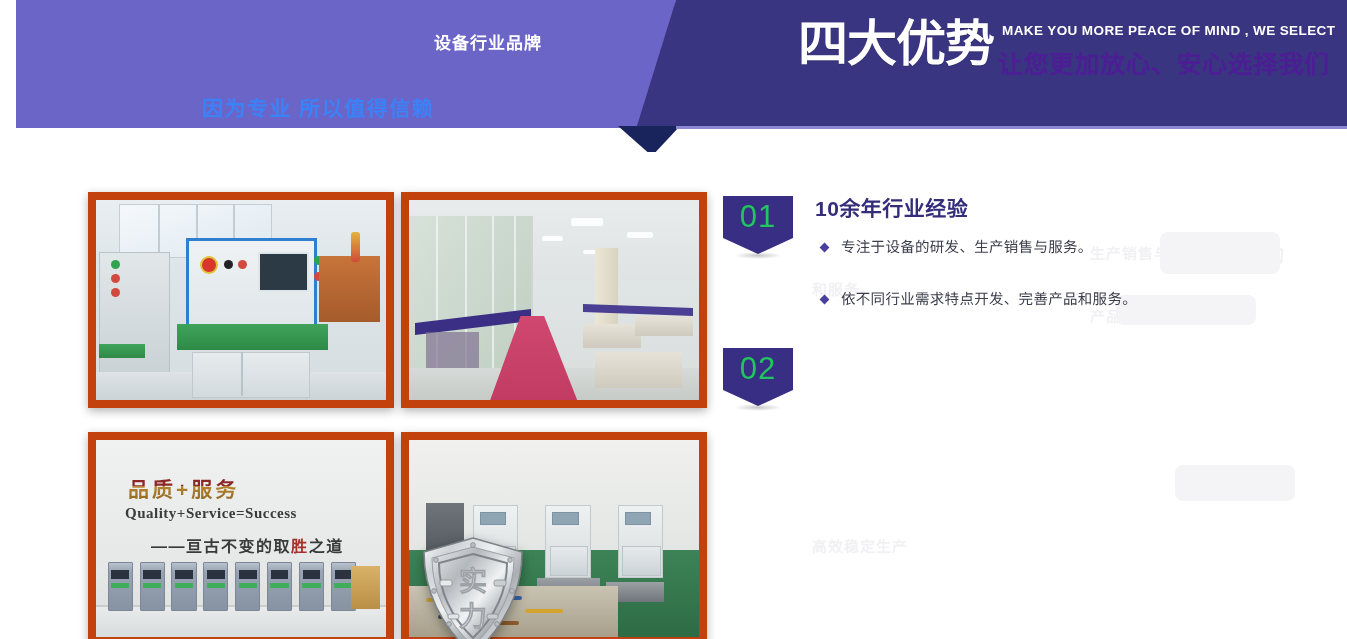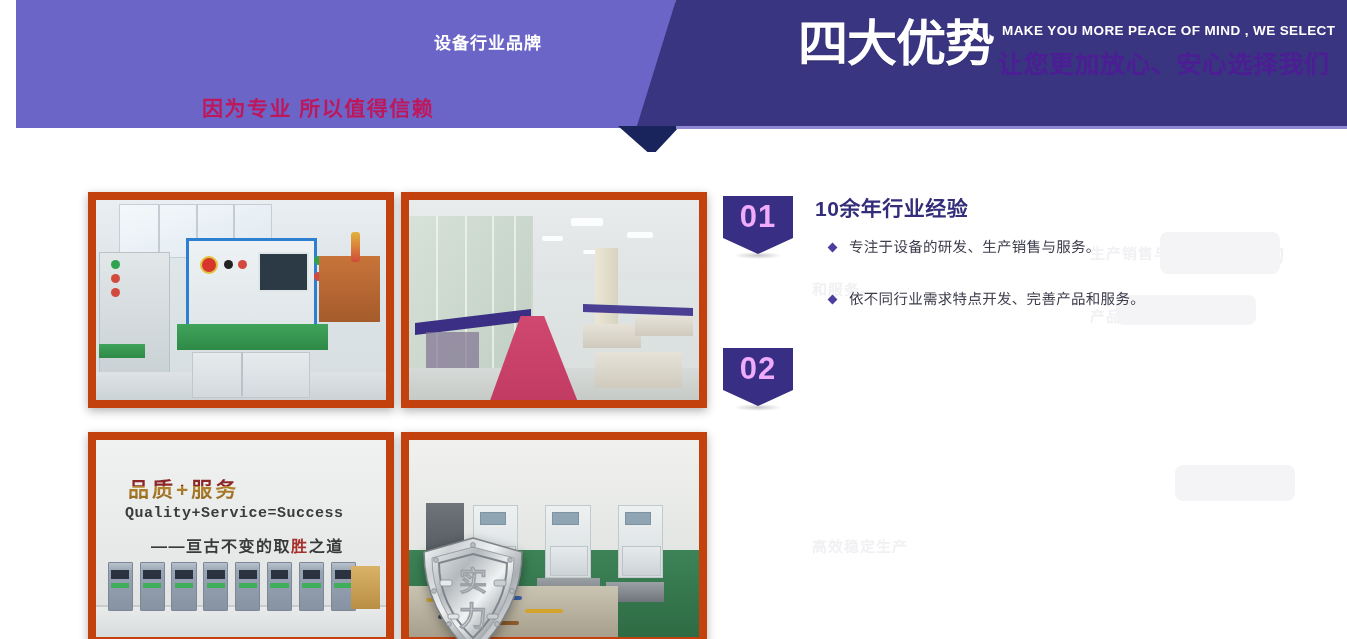--- a/index.html
+++ b/index.html
@@ -35,21 +35,21 @@
     background:#8e88d4;
   }
 
   .hdr-sub-top{
     position:absolute;left:418px;top:29px;
     color:#ffffff;font-size:17px;font-weight:bold;letter-spacing:1px;
     white-space:nowrap;
   }
   .hdr-sub-bottom{
     position:absolute;left:186px;top:92px;
-    color:#be185d;font-size:21px;font-weight:bold;letter-spacing:1.5px;
+    color:#3b82f6;font-size:21px;font-weight:bold;letter-spacing:1.5px;
     white-space:nowrap;
   }
   .hdr-big{
     position:absolute;left:782px;top:16px;
     color:#ffffff;font-size:50px;font-weight:bold;letter-spacing:-1px;
     line-height:56px;white-space:nowrap;
     text-shadow:0 1px 0 rgba(0,0,0,.18);
   }
   .hdr-en{
     position:absolute;left:986px;top:23px;
@@ -132,21 +132,21 @@
   
   .p3 .ph{background:linear-gradient(180deg,#eceeee 0%,#e7e9e9 62%,#dcdedd 100%);}
   .p3 .wall{position:absolute;left:0;top:0;width:100%;height:64%;
      background:linear-gradient(180deg,#f0f2f2,#e6e8e8);}
   .p3 .cn1{position:absolute;left:11%;top:17%;font-size:21px;font-weight:bold;
      letter-spacing:3px;white-space:nowrap;
      background:linear-gradient(180deg,#8d2626 0%,#8d2626 42%,#b7862f 43%,#8a6320 100%);
      -webkit-background-clip:text;background-clip:text;color:transparent;}
   .p3 .en1{position:absolute;left:10%;top:33%;font-size:15px;font-weight:bold;
      letter-spacing:.5px;color:#3b3b3b;white-space:nowrap;
-     font-family:Liberation Mono, monospace;}
+     font-family:Liberation Serif, serif;}
   .p3 .cn2{position:absolute;left:19%;top:47%;font-size:16px;font-weight:bold;
      letter-spacing:1.5px;white-space:nowrap;color:#3a3a3a;}
   .p3 .cn2 i{font-style:normal;color:#a5302c;}
   .p3 .shelf{position:absolute;left:0;top:84%;width:100%;height:16%;
      background:linear-gradient(180deg,#e9ebeb,#d8dbdb);border-top:2px solid #c8ccca;}
   .p3 .unit{position:absolute;top:62%;width:8%;height:24%;
      background:linear-gradient(180deg,#b9c2cd 0%,#98a4b4 18%,#8792a3 100%);
      border:1px solid #7c8799;border-radius:1px;}
   .p3 .unit::after{content:"";position:absolute;left:12%;top:14%;width:76%;height:20%;
      background:#2c3340;}
@@ -186,32 +186,32 @@
   .features{position:absolute;left:723px;top:192px;width:610px;}
   .feature{position:relative;margin-bottom:36px;}
   .badge-wrap{position:absolute;left:0;top:0;width:72px;height:62px;}
   .badge{
     position:relative;width:70px;height:58px;
     background:#382f85;
     clip-path:polygon(0 0,70px 0,70px 42px,35px 58px,0 42px);
     display:flex;align-items:flex-start;justify-content:center;
   }
   .badge span{
-    color:#f0abfc;font-size:31px;font-weight:bold;line-height:42px;letter-spacing:1px;
+    color:#22c55e;font-size:31px;font-weight:normal;line-height:42px;letter-spacing:1px;
   }
   .badge-shadow{
     position:absolute;left:11px;top:56px;width:48px;height:7px;border-radius:50%;
     background:radial-gradient(ellipse at center,rgba(0,0,0,.22),rgba(0,0,0,0) 70%);
   }
   .f-body{margin-left:92px;}
   .f-title{
     color:#332d7a;font-size:21px;font-weight:bold;letter-spacing:.5px;
     margin:4px 0 12px 0;line-height:26px;
   }
-  .f-list{list-style:none;margin:12px;padding:0;font-family:Liberation Serif, serif;}
+  .f-list{list-style:none;margin:4px;padding:0;font-family:Liberation Serif, serif;}
   .f-list li{
     position:relative;padding-left:22px;margin-bottom:12px;
     color:#3d3d4c;font-size:14.5px;line-height:26px;letter-spacing:.3px;
   }
   .f-list li::before{
     content:"";position:absolute;left:2px;top:10px;width:7px;height:7px;
     background:#4a3f9e;transform:rotate(45deg);
   }
   .f1 .f-list li{margin-bottom:26px;}
 

